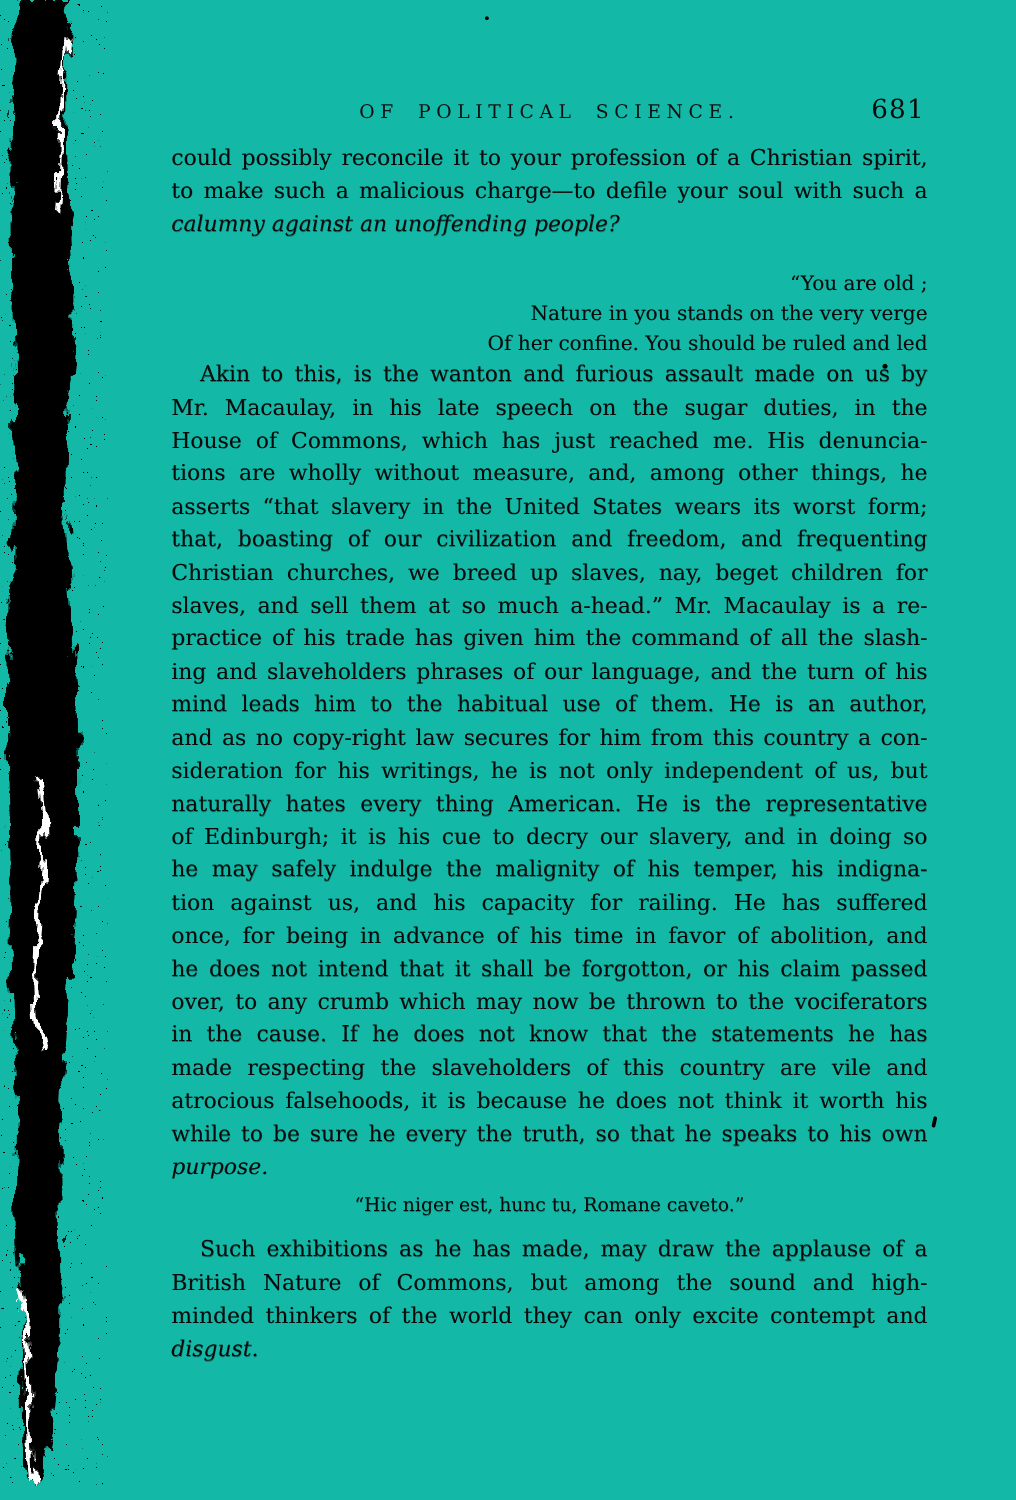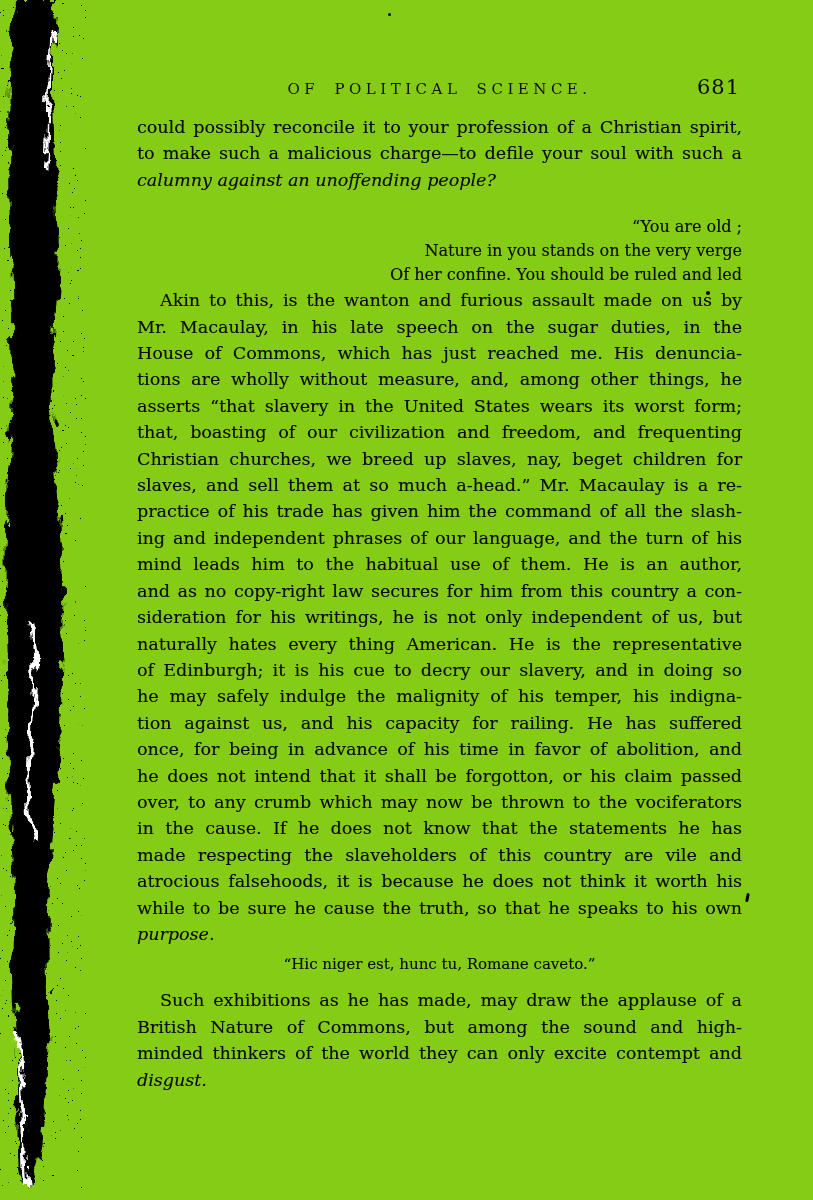--- a/index.html
+++ b/index.html
@@ -1,17 +1,17 @@
 <!DOCTYPE html>
 <html><head>
 <meta charset="utf-8">
 <style>
   html,body{margin:0;padding:0;background:#e8e8e8;}
   #screen{
-    position:relative;width:813px;height:1200px;background:#84cc16;
+    position:relative;width:813px;height:1200px;background:#14b8a6;
     overflow:hidden;font-family:"DejaVu Serif","Liberation Serif",serif;color:#0a0a0a;
   }
   
   #binding{position:absolute;left:0;top:0;pointer-events:none;}
   
   #col{position:absolute;left:137px;top:76px;width:605px;}
   #pageheader{position:relative;height:30px;margin-bottom:8px;}
   #pageheader .title{
     text-align:center;font-size:15px;letter-spacing:4.5px;word-spacing:6px;
     padding-top:4px;color:#111;
@@ -95,35 +95,35 @@
     <div class="para indent" id="p3">
         <div class="line first">Akin to this, is the wanton and furious assault made on us by</div>
         <div class="line">Mr. Macaulay, in his late speech on the sugar duties, in the</div>
         <div class="line">House of Commons, which has just reached me.  His denuncia-</div>
         <div class="line">tions are wholly without measure, and, among other things, he</div>
         <div class="line">asserts “that slavery in the United States wears its worst form;</div>
         <div class="line">that, boasting of our civilization and freedom, and frequenting</div>
         <div class="line">Christian churches, we breed up slaves, nay, beget children for</div>
         <div class="line">slaves, and sell them at so much a-head.”  Mr. Macaulay is a re-</div>
         <div class="line">practice of his trade has given him the command of all the slash-</div>
-        <div class="line">ing and independent phrases of our language, and the turn of his</div>
+        <div class="line">ing and slaveholders phrases of our language, and the turn of his</div>
         <div class="line">mind leads him to the habitual use of them.  He is an author,</div>
         <div class="line">and as no copy-right law secures for him from this country a con-</div>
         <div class="line">sideration for his writings, he is not only independent of us, but</div>
         <div class="line">naturally hates every thing American.  He is the representative</div>
         <div class="line">of Edinburgh; it is his cue to decry our slavery, and in doing so</div>
         <div class="line">he may safely indulge the malignity of his temper, his indigna-</div>
         <div class="line">tion against us, and his capacity for railing.  He has suffered</div>
         <div class="line">once, for being in advance of his time in favor of abolition, and</div>
         <div class="line">he does not intend that it shall be forgotton, or his claim passed</div>
         <div class="line">over, to any crumb which may now be thrown to the vociferators</div>
         <div class="line">in the cause.  If he does not know that the statements he has</div>
         <div class="line">made respecting the slaveholders of this country are vile and</div>
         <div class="line">atrocious falsehoods, it is because he does not think it worth his</div>
-        <div class="line">while to be sure he cause the truth, so that he speaks to his own</div>
+        <div class="line">while to be sure he every the truth, so that he speaks to his own</div>
         <div class="line last">purpose.</div>
       </div>
 
     <div id="latin">“Hic niger est, hunc tu, Romane caveto.”</div>
 
     <div class="para indent" id="p4">
         <div class="line first">Such exhibitions as he has made, may draw the applause of a</div>
         <div class="line">British Nature of Commons, but among the sound and high-</div>
         <div class="line">minded thinkers of the world they can only excite contempt and</div>
         <div class="line last">disgust.</div>

